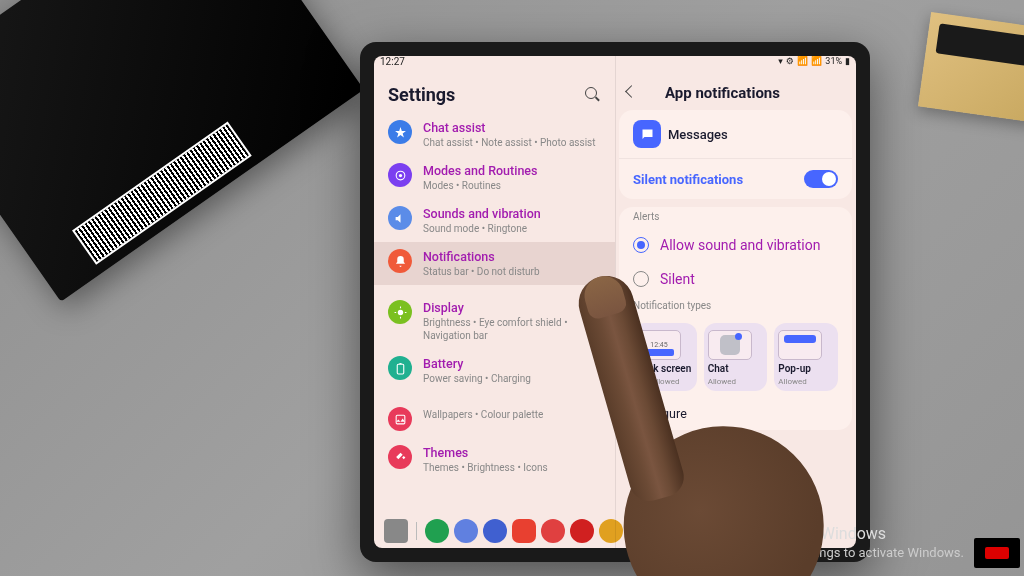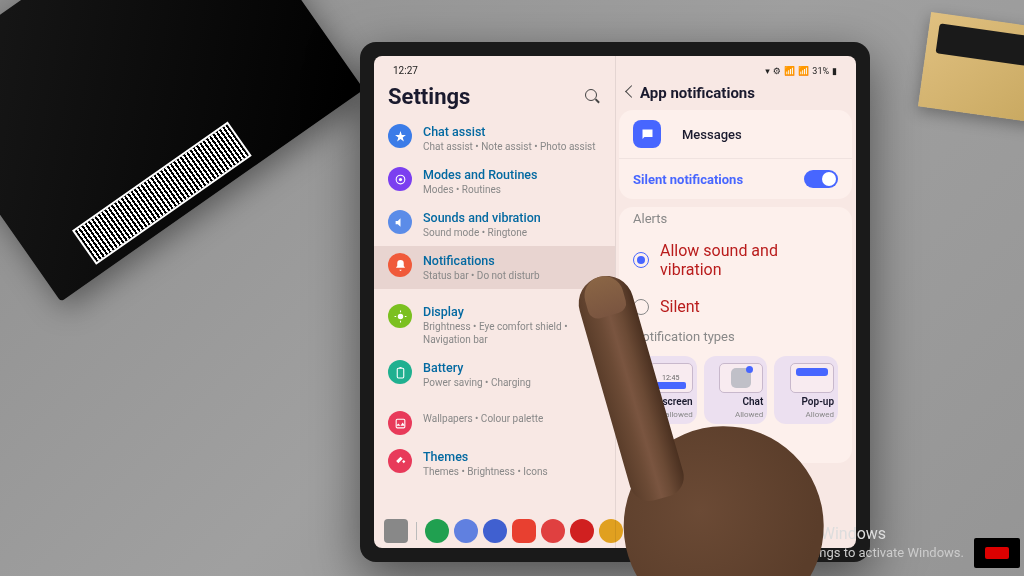--- a/index.html
+++ b/index.html
@@ -3,61 +3,61 @@
 <meta charset="utf-8">
 <style>
 *{margin:0;padding:0;box-sizing:border-box;font-family:'Segoe UI',Roboto,sans-serif}
 body{width:1024px;height:576px;background:#969696;position:relative;overflow:hidden}
 .desk{position:absolute;inset:0;background:linear-gradient(135deg,#8f8f8f 0%,#a0a0a0 50%,#959595 100%)}
 .box{position:absolute;top:-50px;left:-50px;width:370px;height:270px;background:linear-gradient(135deg,#1a1a1a 0%,#000 100%);transform:rotate(-35deg);box-shadow:0 10px 30px rgba(0,0,0,0.4);border-radius:4px}
 .box-barcode{position:absolute;bottom:10px;left:50px;width:190px;height:42px;background:repeating-linear-gradient(90deg,#000 0 2px,#fff 2px 4px);border:2px solid #fff}
 .device{position:absolute;top:42px;left:360px;width:510px;height:520px;background:#1a1a1a;border-radius:16px;box-shadow:0 15px 50px rgba(0,0,0,0.5);padding:14px}
 .screen{width:100%;height:100%;background:#f8e8e4;border-radius:8px;position:relative;overflow:hidden;display:flex;flex-direction:column}
 .fold-line{position:absolute;top:0;bottom:0;left:50%;width:1px;background:rgba(0,0,0,0.08);z-index:5}
-.statusbar{height:20px;display:flex;align-items:flex-end;padding:0 19px;font-size:10px;color:#222}
+.statusbar{height:20px;display:flex;align-items:flex-start;padding:0 6px;font-size:10px;color:#222}
 .statusbar .time{flex:none}
 .statusbar .spacer{flex:1}
 .statusbar .icons{display:flex;gap:3px;align-items:center;font-size:9px}
 .content{flex:1;display:flex;overflow:hidden}
 .left-pane{width:50%;padding:6px 0 0 0;overflow:hidden}
 .right-pane{width:50%;padding:6px 4px 0 4px;overflow:hidden}
 .settings-head{display:flex;align-items:center;padding:2px 14px 8px 14px}
-.settings-title{font-size:22px;font-weight:700;color:#1a1a2e;flex:1}
+.settings-title{font-size:18px;font-weight:700;color:#1a1a2e;flex:1}
 .search-ic{width:16px;height:16px;position:relative}
 .search-ic::before{content:'';position:absolute;width:10px;height:10px;border:1.5px solid #444;border-radius:50%;top:0;left:0}
 .search-ic::after{content:'';position:absolute;width:5px;height:1.5px;background:#444;top:11px;left:10px;transform:rotate(45deg)}
 .sitem{display:flex;padding:7px 14px;gap:11px;align-items:flex-start}
 .sitem.active{background:#e8d4d0}
 .sic{width:24px;height:24px;border-radius:50%;flex:none;display:flex;align-items:center;justify-content:center}
 .sic svg{width:13px;height:13px;fill:#fff}
 .stext{flex:1;min-width:0}
-.stitle{font-size:12.5px;color:#0369a1;font-weight:500;line-height:1.2}
+.stitle{font-size:12.5px;color:#a21caf;font-weight:500;line-height:1.2}
 .ssub{font-size:10px;color:#888;line-height:1.3;margin-top:1px}
 .divider{height:8px;background:transparent}
-.right-head{display:flex;gap:1px;padding:2px 8px 8px 4px}
+.right-head{display:flex;gap:26px;padding:2px 8px 8px 4px}
 .back-ic{width:16px;height:16px;position:relative}
 .back-ic::before{content:'';position:absolute;width:8px;height:8px;border-left:1.5px solid #444;border-bottom:1.5px solid #444;transform:rotate(45deg);top:3px;left:4px}
 .right-title{font-size:15px;font-weight:700;color:#1a1a2e}
 .card{background:#fdf0ec;border-radius:14px;padding:0;margin-bottom:8px}
-.app-row{display:flex;align-items:center;gap:21px;padding:10px 14px}
+.app-row{display:flex;align-items:center;gap:7px;padding:10px 14px}
 .app-ic{width:28px;height:28px;border-radius:8px;background:#4766ff;display:flex;align-items:center;justify-content:center}
 .app-ic svg{width:15px;height:15px;fill:#fff}
 .app-name{font-size:13px;color:#1a1a2e;font-weight:500}
 .toggle-row{display:flex;align-items:center;padding:11px 14px;border-top:1px solid rgba(0,0,0,0.05)}
 .toggle-label{flex:1;font-size:13px;font-weight:700;color:#4766ff}
 .switch{width:34px;height:18px;background:#4766ff;border-radius:10px;position:relative}
 .switch::after{content:'';position:absolute;width:14px;height:14px;background:#fff;border-radius:50%;top:2px;right:2px}
-.section-label{font-size:13px;color:#888;padding:4px 14px 6px 14px}
+.section-label{font-size:10px;color:#888;padding:4px 14px 6px 14px}
 .radio-row{display:flex;align-items:center;gap:11px;padding:9px 14px}
 .radio{width:16px;height:16px;border:1.5px solid #888;border-radius:50%;position:relative;flex:none}
 .radio.on{border-color:#4766ff}
 .radio.on::after{content:'';position:absolute;inset:3px;background:#4766ff;border-radius:50%}
-.radio-label{font-size:16px;color:#b91c1c}
+.radio-label{font-size:14px;color:#a21caf}
 .types-row{display:flex;gap:7px;padding:6px 14px}
-.tcard{flex:1;background:#ece0f0;border-radius:12px;padding:7px 4px 5px 4px;display:flex;flex-direction:column;align-items:flex-end;gap:3px}
+.tcard{flex:1;background:#ece0f0;border-radius:12px;padding:7px 4px 5px 4px;display:flex;flex-direction:column;align-items:flex-start;gap:3px}
 .tprev{width:44px;height:30px;background:#f8ebf0;border-radius:5px;border:1px solid #c8b8cc;position:relative;display:flex;align-items:center;justify-content:center}
 .tprev.lock{font-size:7px;color:#666;flex-direction:column}
 .tprev.lock::after{content:'';position:absolute;bottom:3px;left:6px;right:6px;height:7px;background:#4766ff;border-radius:2px}
 .tprev.badge::before{content:'';width:20px;height:20px;background:#c0c0c8;border-radius:5px}
 .tprev.badge::after{content:'';position:absolute;top:2px;right:9px;width:7px;height:7px;background:#4766ff;border-radius:50%}
 .tprev.popup::before{content:'';position:absolute;top:4px;left:5px;right:5px;height:8px;background:#4766ff;border-radius:3px}
 .ttitle{font-size:10px;font-weight:600;color:#1a1a2e}
 .tsub{font-size:8px;color:#888}
 .link-row{padding:9px 14px;font-size:12.5px;color:#1a1a2e}
 .taskbar{height:34px;display:flex;align-items:center;gap:5px;padding:0 10px;justify-content:flex-start}

